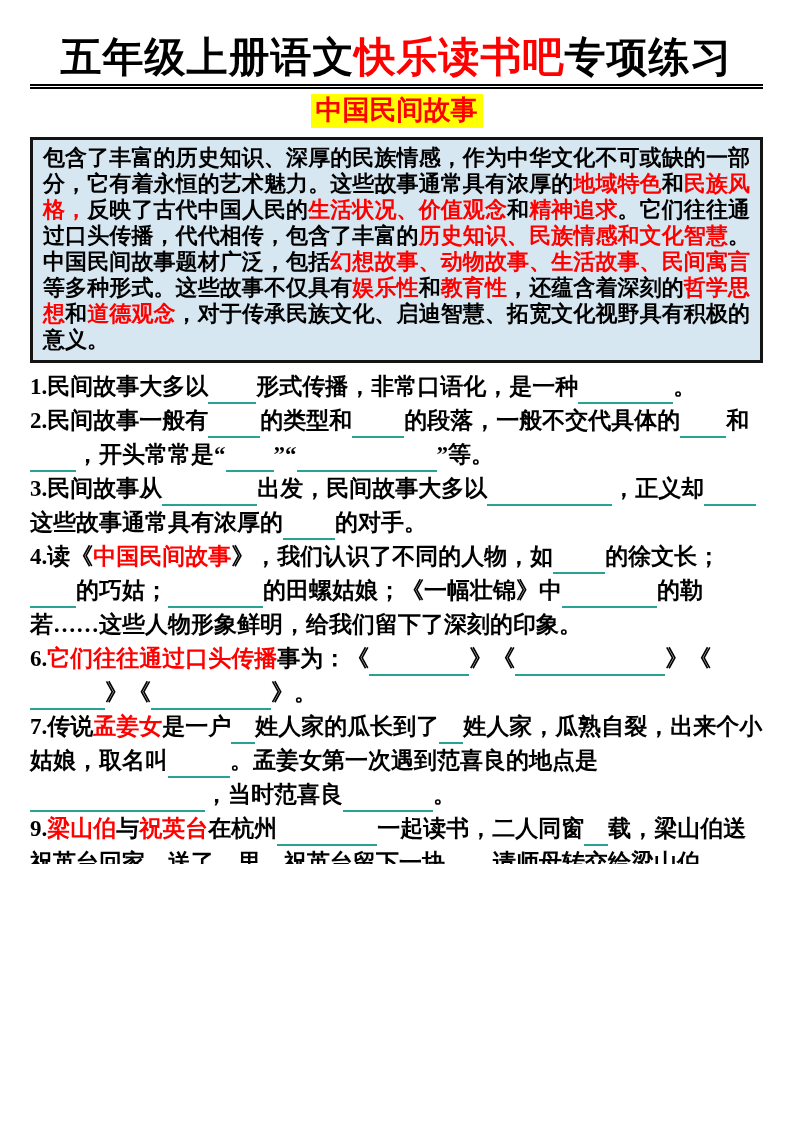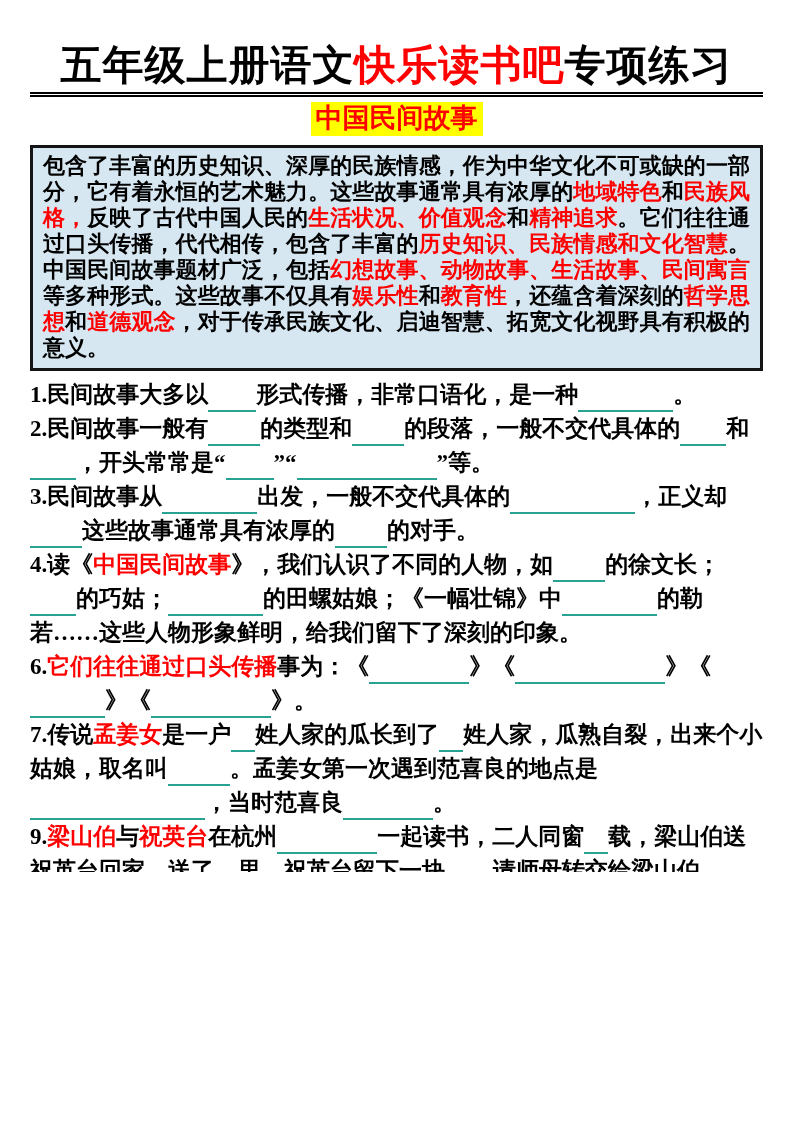--- a/index.html
+++ b/index.html
@@ -1,17 +1,17 @@
 <!DOCTYPE html>
 <html lang="zh" style="--red: #fe0000; --hl: #ffff00; --boxbg: #d7e7f1; --blank: #27a293;"><head>
 <meta charset="utf-8">
 <style>
   html,body{margin:0;padding:0;background:#ffffff;}
   .page{
-    width:793px;height:864px;margin:8px auto;background:#ffffff;
+    width:793px;height:864px;margin:0 auto;background:#ffffff;
     position:relative;overflow:hidden;color:#000;
     font-family:"Liberation Sans", sans-serif;font-weight:700;
     box-sizing:border-box;
   }
   .title-wrap{
     margin:34px 30px 0 30px;
     border-bottom:5px double #000;
     padding-bottom:3px;
     text-align:center;
   }
@@ -52,20 +52,20 @@
 
   <div class="subtitle-row">
     <span class="subtitle">中国民间故事</span>
   </div>
 
   <div class="intro-box"><span>包含了丰富的历史知识、深厚的民族情感，作为中华文化不可或缺的一部分，它有着永恒的艺术魅力。这些故事通常具有浓厚的</span><span class="red">地域特色</span><span>和</span><span class="red">民族风格，</span><span>反映了古代中国人民的</span><span class="red">生活状况、价值观念</span><span>和</span><span class="red">精神追求</span><span>。它们往往通过口头传播，代代相传，包含了丰富的</span><span class="red">历史知识、民族情感和文化智慧</span><span>。中国民间故事题材广泛，包括</span><span class="red">幻想故事、动物故事、生活故事、民间寓言</span><span>等多种形式。这些故事不仅具有</span><span class="red">娱乐性</span><span>和</span><span class="red">教育性</span><span>，还蕴含着深刻的</span><span class="red">哲学思想</span><span>和</span><span class="red">道德观念</span><span>，对于传承民族文化、启迪智慧、拓宽文化视野具有积极的意义。</span></div>
 
   <div class="questions" id="questions">
       <div class="question"><span>1.民间故事大多以</span><span class="blank" style="width: 48px;"></span><span>形式传播，非常口语化，是一种</span><span class="blank" style="width: 95px;"></span><span>。</span></div>
       <div class="question"><span>2.民间故事一般有</span><span class="blank" style="width: 52px;"></span><span>的类型和</span><span class="blank" style="width: 52px;"></span><span>的段落，一般不交代具体的</span><span class="blank" style="width: 46px;"></span><span>和</span><span class="blank" style="width: 46px;"></span><span>，开头常常是“</span><span class="blank" style="width: 48px;"></span><span>”“</span><span class="blank" style="width: 140px;"></span><span>”等。</span></div>
-      <div class="question"><span>3.民间故事从</span><span class="blank" style="width: 95px;"></span><span>出发，一般不交代具体的</span><span class="blank" style="width: 125px;"></span><span>，正义却</span><span class="blank" style="width: 52px;"></span><span>这些故事通常具有浓厚的</span><span class="blank" style="width: 52px;"></span><span>的对手。</span></div>
+      <div class="question"><span>3.民间故事从</span><span class="blank" style="width: 95px;"></span><span>出发，民间故事大多以</span><span class="blank" style="width: 125px;"></span><span>，正义却</span><span class="blank" style="width: 52px;"></span><span>这些故事通常具有浓厚的</span><span class="blank" style="width: 52px;"></span><span>的对手。</span></div>
       <div class="question"><span>4.读《</span><span class="red">中国民间故事</span><span>》，我们认识了不同的人物，如</span><span class="blank" style="width: 52px;"></span><span>的徐文长；</span><span class="blank" style="width: 46px;"></span><span>的巧姑；</span><span class="blank" style="width: 95px;"></span><span>的田螺姑娘；《一幅壮锦》中</span><span class="blank" style="width: 95px;"></span><span>的勒若……这些人物形象鲜明，给我们留下了深刻的印象。</span></div>
       <div class="question"><span>6.</span><span class="red">它们往往通过口头传播</span><span>事为：《</span><span class="blank" style="width: 100px;"></span><span>》《</span><span class="blank" style="width: 150px;"></span><span>》《</span><span class="blank" style="width: 75px;"></span><span>》《</span><span class="blank" style="width: 120px;"></span><span>》。</span></div>
       <div class="question"><span>7.传说</span><span class="red">孟姜女</span><span>是一户</span><span class="blank" style="width: 24px;"></span><span>姓人家的瓜长到了</span><span class="blank" style="width: 24px;"></span><span>姓人家，瓜熟自裂，出来个小姑娘，取名叫</span><span class="blank" style="width: 62px;"></span><span>。孟姜女第一次遇到范喜良的地点是</span><span class="blank" style="width: 175px;"></span><span>，当时范喜良</span><span class="blank" style="width: 90px;"></span><span>。</span></div>
       <div class="question"><span>9.</span><span class="red">梁山伯</span><span>与</span><span class="red">祝英台</span><span>在杭州</span><span class="blank" style="width: 100px;"></span><span>一起读书，二人同窗</span><span class="blank" style="width: 24px;"></span><span>载，梁山伯送祝英台回家，送了</span><span class="blank" style="width: 24px;"></span><span>里。祝英台留下一块</span><span class="blank" style="width: 48px;"></span><span>请师母转交给梁山伯。</span></div>
     </div>
 
 </div>
 
 </body></html>

